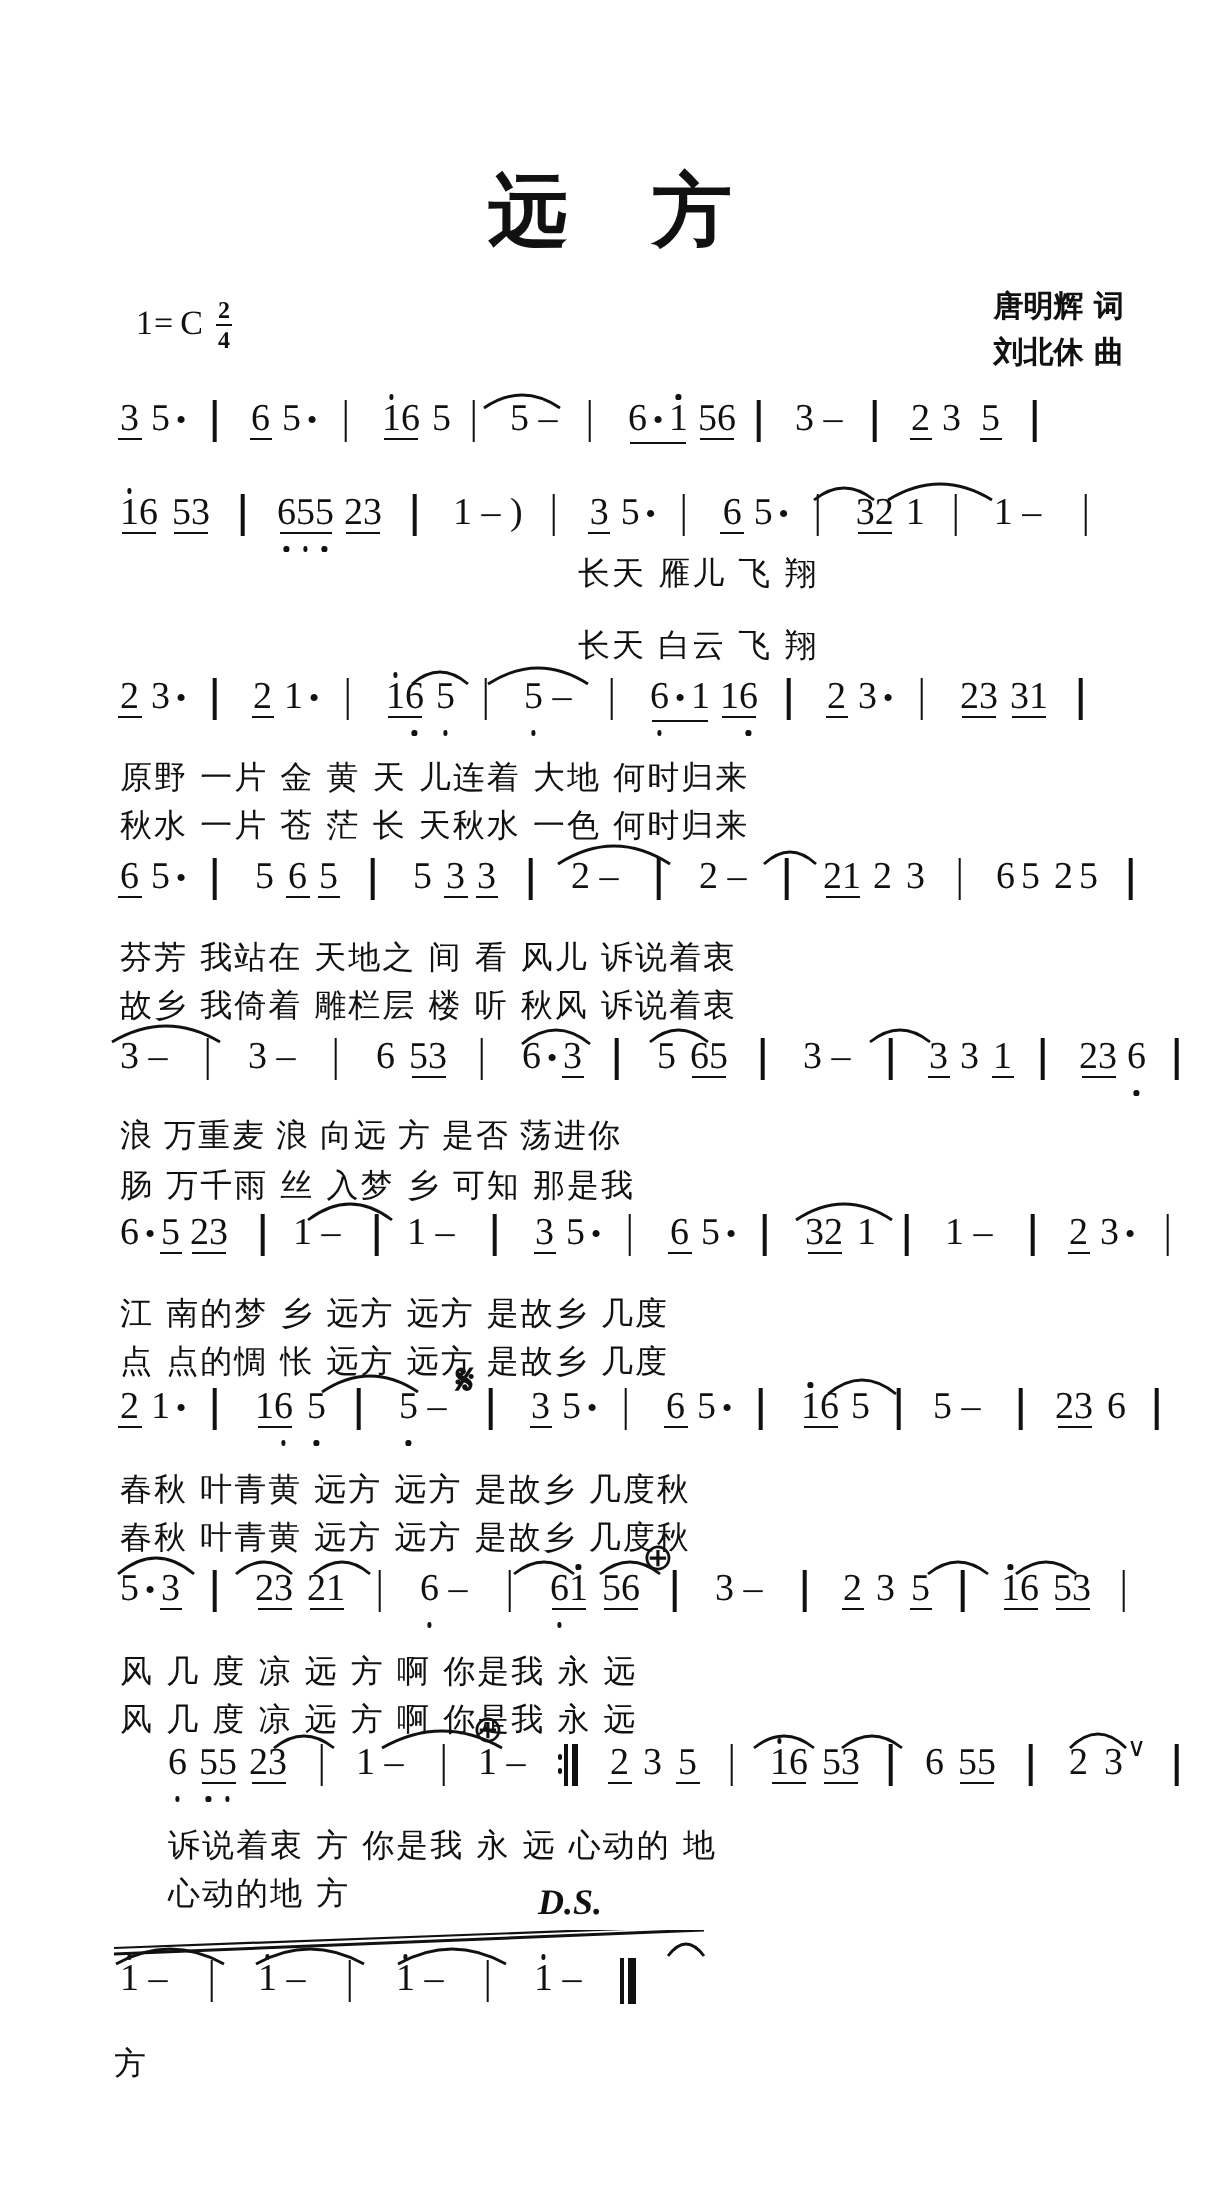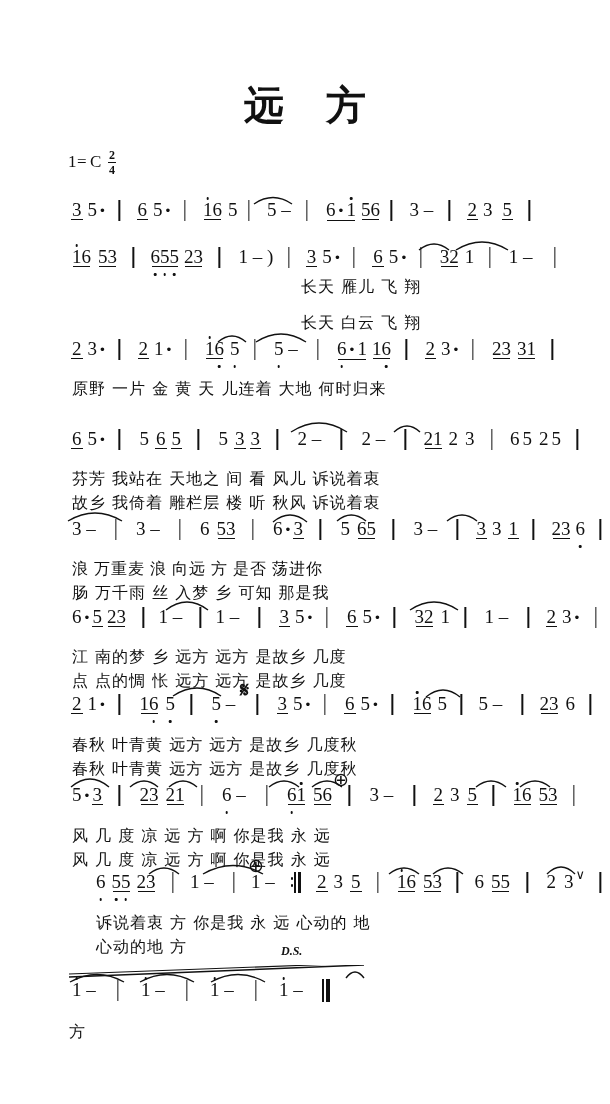--- a/index.html
+++ b/index.html
@@ -69,21 +69,21 @@
     font-size: 15px;
     font-weight: bold;
     line-height: 23px;
     font-family: "DejaVu Sans", "Liberation Sans", sans-serif;
   }
   .credits div { white-space: nowrap; }
 
   
   .system {
     position: absolute;
-    left: 72px;
+    left: 60px;
     width: 500px;
   }
   .staffrow {
     position: relative;
     height: 30px;
     white-space: nowrap;
     font-size: 19px;
     font-family: "Liberation Serif", "DejaVu Serif", serif;
   }
   .bar {
@@ -216,21 +216,21 @@
     font-size: 21px;
     font-family: "DejaVu Sans", sans-serif;
     font-weight: bold;
   }
   .coda {
     font-size: 19px;
     font-family: "DejaVu Sans", sans-serif;
     line-height: 1;
   }
   .ds {
-    font-size: 12px;
+    font-size: 18px;
     font-style: italic;
     font-weight: bold;
     font-family: "Liberation Serif", serif;
   }
   .breath { font-size: 13px; font-family: "DejaVu Sans", sans-serif; }
 
   
   .repeat-glyph {
     display: inline-block;
     position: relative;
@@ -281,20 +281,24 @@
 
   <div class="keysig">
     <span class="tonic">1=</span>
     <span class="tonic">C</span>
     <span class="frac">
       <span class="num">2</span>
       <span class="den">4</span>
     </span>
   </div>
 
+  <div class="credits">
+    <div>唐明辉 词</div>
+    <div>刘北休 曲</div>
+  </div>
 
   <div class="system" style="top:198px;">
     <div class="staffrow">
       <span class="note beam1"><span class="g">3</span></span><span class="sp" style="width:6px"></span><span class="note"><span class="g">5</span></span><span class="dotaug"></span>
       <span class="bar"></span>
       <span class="sp" style="width:7px"></span><span class="note beam1"><span class="g">6</span></span><span class="sp" style="width:6px"></span><span class="note"><span class="g">5</span></span><span class="dotaug"></span>
       <span class="bar"></span>
       <span class="sp" style="width:7px"></span><span class="grp u1"><span class="note oct-up"><span class="g">1</span></span><span class="note"><span class="g">6</span></span></span><span class="sp" style="width:6px"></span><span class="note"><span class="g">5</span></span>
       <span class="bar"></span>
       <span class="sp" style="width:7px"></span><span class="note"><span class="g">5</span></span><span class="dash"></span>
@@ -370,20 +374,23 @@
           <path d="M1,11 Q15,-1 29,11" stroke="#111" stroke-width="1.4" fill="none"></path>
         </svg>
     </div>
     <div class="slur" style="left:183px; top:-8px;">
       <svg width="52" height="14">
           <path d="M1,13 Q26,-3 51,13" stroke="#111" stroke-width="1.4" fill="none"></path>
         </svg>
     </div>
     <div class="lyricrow" style="margin-top:10px;">
       <span class="ly" style="left:0px;">原野   一片   金 黄     天 儿连着  大地    何时归来</span>
+    </div>
+    <div class="lyricrow">
+      <span class="ly" style="left:0px;">秋水   一片   苍 茫     长 天秋水  一色    何时归来</span>
     </div>
   </div>
 
   <div class="system" style="top:427px;">
     <div class="staffrow">
       <span class="note beam1"><span class="g">6</span></span><span class="sp" style="width:6px"></span><span class="note"><span class="g">5</span></span><span class="dotaug"></span>
       <span class="bar"></span>
       <span class="sp" style="width:9px"></span><span class="note"><span class="g">5</span></span><span class="sp" style="width:7px"></span><span class="note beam1"><span class="g">6</span></span><span class="sp" style="width:6px"></span><span class="note beam1"><span class="g">5</span></span>
       <span class="sp" style="width:6px"></span><span class="bar"></span>
       <span class="sp" style="width:9px"></span><span class="note"><span class="g">5</span></span><span class="sp" style="width:7px"></span><span class="note beam1"><span class="g">3</span></span><span class="sp" style="width:6px"></span><span class="note beam1"><span class="g">3</span></span>

